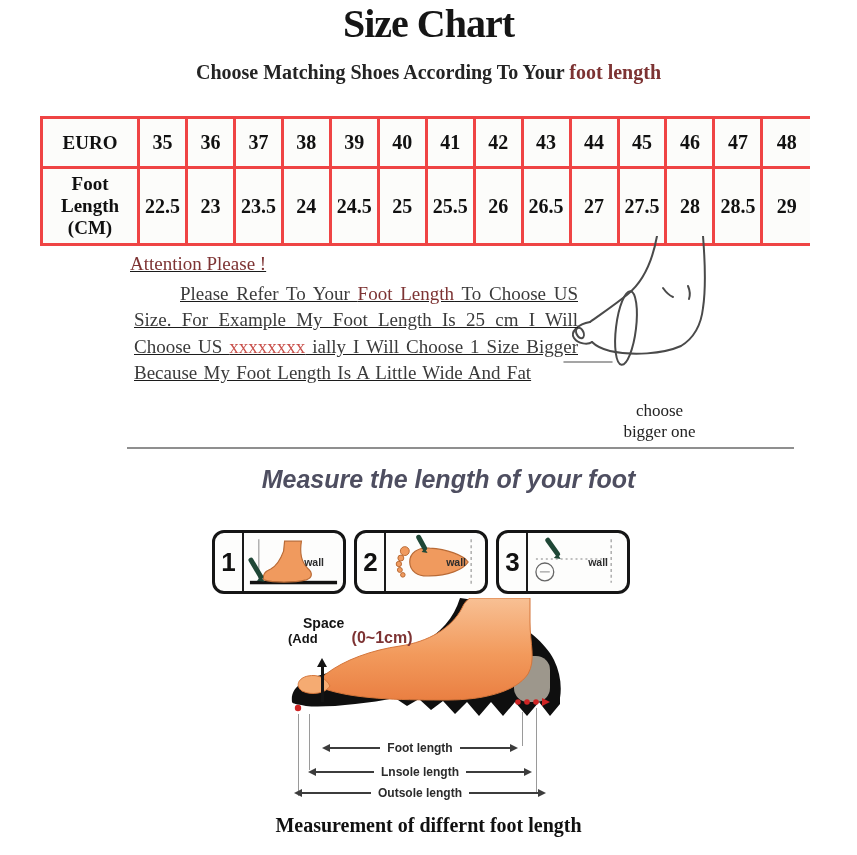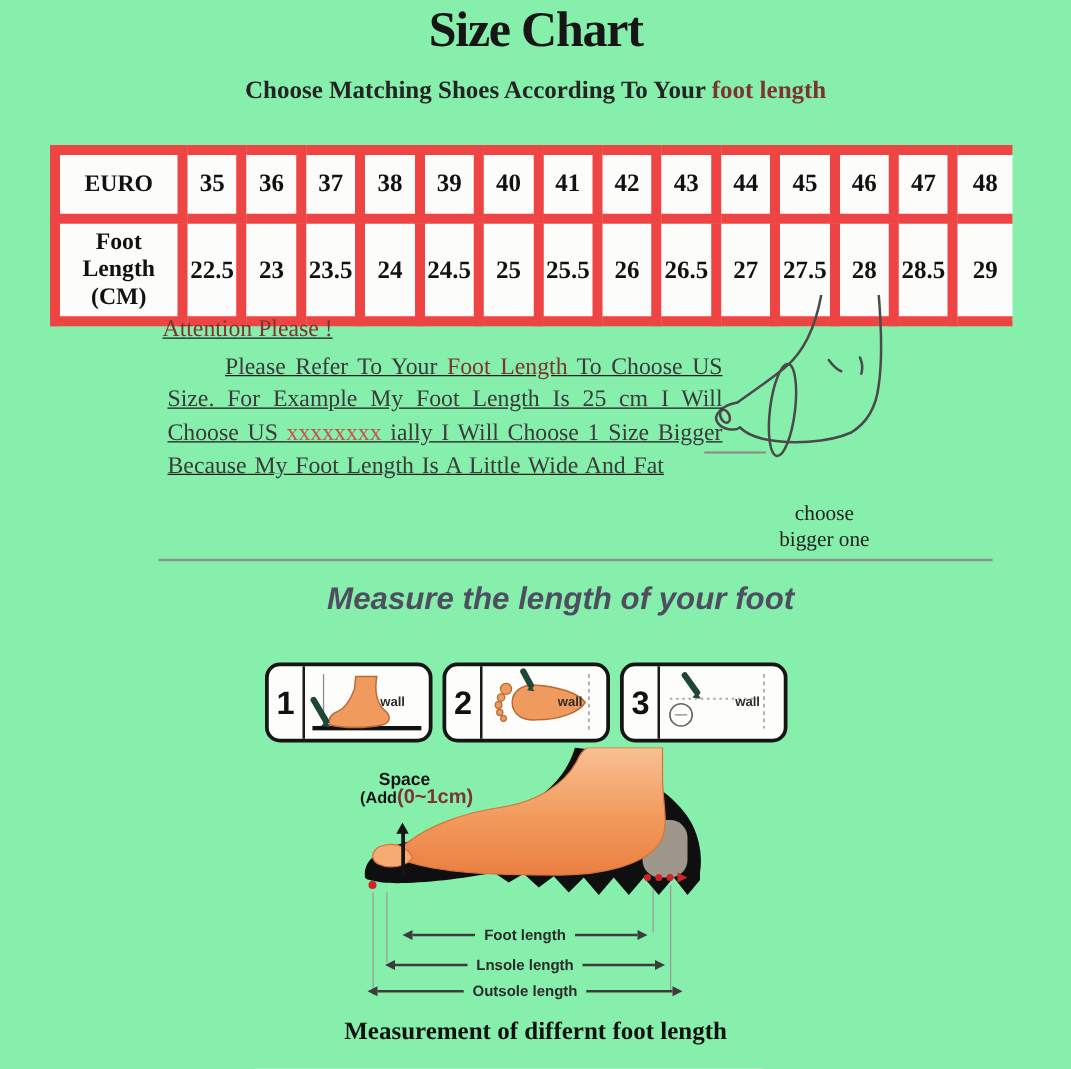--- a/index.html
+++ b/index.html
@@ -1,27 +1,27 @@
 <!DOCTYPE html>
 <html style="--maroon: #7d3333; --red-x: #c9514c; --heading-purple: #4e4e60; --foot-orange: #f09a5e; --pen-green: #1f4736; --accent-red: #cf2424;"><head>
 <meta charset="utf-8">
 <style>
   html,body{margin:0;padding:0;background:#e9e9e7;}
-  .stage{position:relative;width:857px;height:855px;margin:0 auto;background:#86efac;overflow:hidden;
+  .stage{position:relative;width:857px;height:855px;margin:0 auto;background:#ffffff;overflow:hidden;
          font-family:"Liberation Serif",serif;color:#1c1c1c;}
   .title{position:absolute;top:2px;left:0;width:100%;text-align:center;margin:0;
          font:bold 40px/1.1 "Liberation Serif",serif;letter-spacing:-1px;color:#161616;}
   .subtitle{position:absolute;top:60px;left:0;width:100%;text-align:center;
             font:bold 20px/1.2 "Liberation Serif",serif;color:#242424;}
   .maroon{color:var(--maroon,#7d3333);}
   .redx{color:var(--red-x,#c9514c);}
 
   
   .size-table{position:absolute;left:40px;top:116px;border-collapse:collapse;table-layout:fixed;width:770px;}
-  .size-table th,.size-table td{border:8px solid #ef4444;text-align:center;vertical-align:middle;
+  .size-table th,.size-table td{border:3px solid #ef4444;text-align:center;vertical-align:middle;
             font:bold 20px/1.15 "Liberation Serif",serif;color:#111;background:#fcfcfa;padding:0;}
   .size-table tr:first-child th,.size-table tr:first-child td{height:45px;}
   .size-table tr:last-child th,.size-table tr:last-child td{height:72px;}
   .size-table .rowhead{width:90px;font-size:19px;padding:1px 2px;}
   .size-table tr > *:last-child{border-right:none;}
 
   
   .attention{position:absolute;left:130px;top:252px;width:452px;z-index:2;text-decoration:underline;}
   .att-heading{font:400 19px/1.3 "Liberation Serif",serif;margin-bottom:3px;}
   .att-body{margin:4px;font:400 19px/1.4 "Liberation Serif",serif;color:#3b3b3b;
@@ -43,21 +43,21 @@
        font:bold 26px/1 "Liberation Sans",sans-serif;color:#111;border-right:2px solid #1a1a1a;}
   .step-art{flex:1;margin:0;}
   .wall{position:absolute;right:19px;top:50%;transform:translateY(-50%);
         font:bold 10.5px/1 "Liberation Sans",sans-serif;color:#2c2c2c;z-index:2;}
 
   
   .shoe-art{position:absolute;left:262px;top:598px;}
   .space-l1{position:absolute;left:303px;top:616px;font:bold 14px/1 "Liberation Sans",sans-serif;color:#141414;z-index:3;}
   .space-l2{position:absolute;left:288px;top:630px;white-space:nowrap;z-index:3;
             font:bold 13px/1 "Liberation Sans",sans-serif;color:#141414;}
-  .space-l2 .val{font:bold 16px/1 "Liberation Sans",sans-serif;color:var(--maroon,#7d3333);}
+  .space-l2 .val{font:bold 16px/1 "Liberation Sans",sans-serif;color:var(--maroon,#7d3333);padding-left:34px;}
   .space-arrow{position:absolute;left:321px;top:666px;width:3px;height:36px;background:#141414;z-index:3;}
   .space-arrow::before{content:"";position:absolute;top:-8px;left:-4px;width:0;height:0;
             border-left:5px solid transparent;border-right:5px solid transparent;border-bottom:9px solid #141414;}
 
   .vguide{position:absolute;width:1px;background:#9a9a9a;}
   .measure-row{position:absolute;display:flex;align-items:center;height:14px;}
   .tri{width:0;height:0;border-top:4px solid transparent;border-bottom:4px solid transparent;}
   .tri-l{border-right:8px solid #3c3c3c;}
   .tri-r{border-left:8px solid #3c3c3c;}
   .mline{flex:1;height:2px;background:#3c3c3c;}

